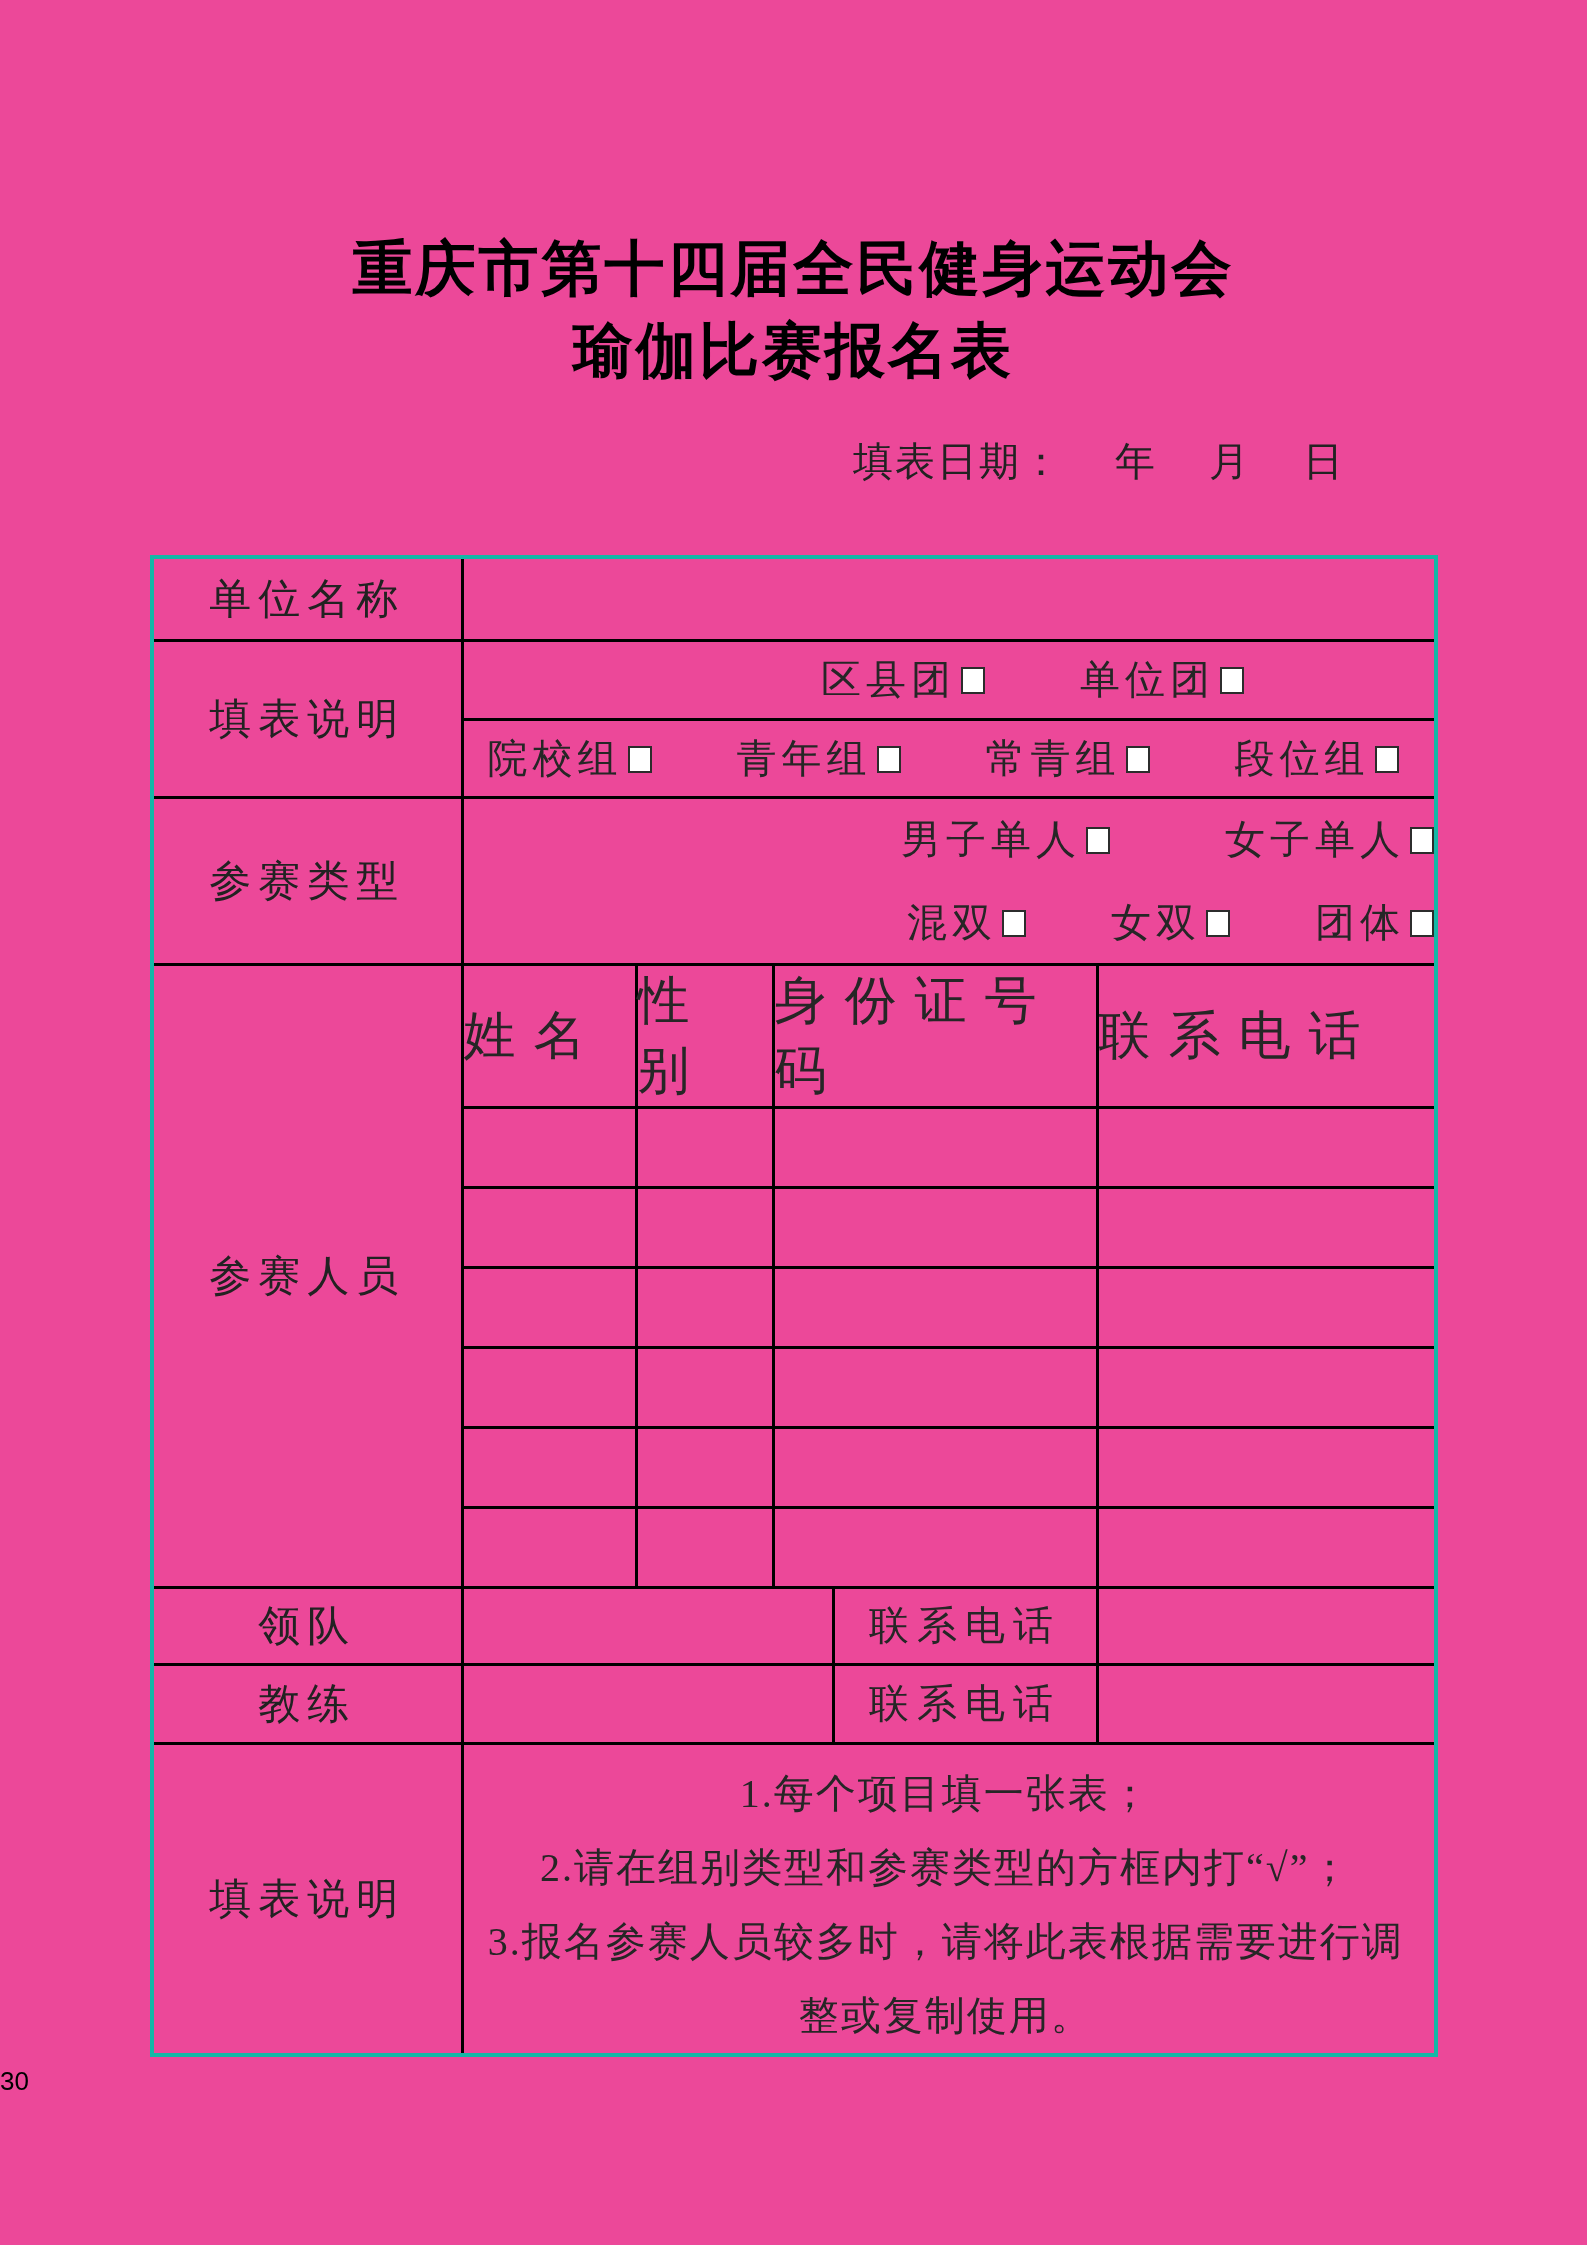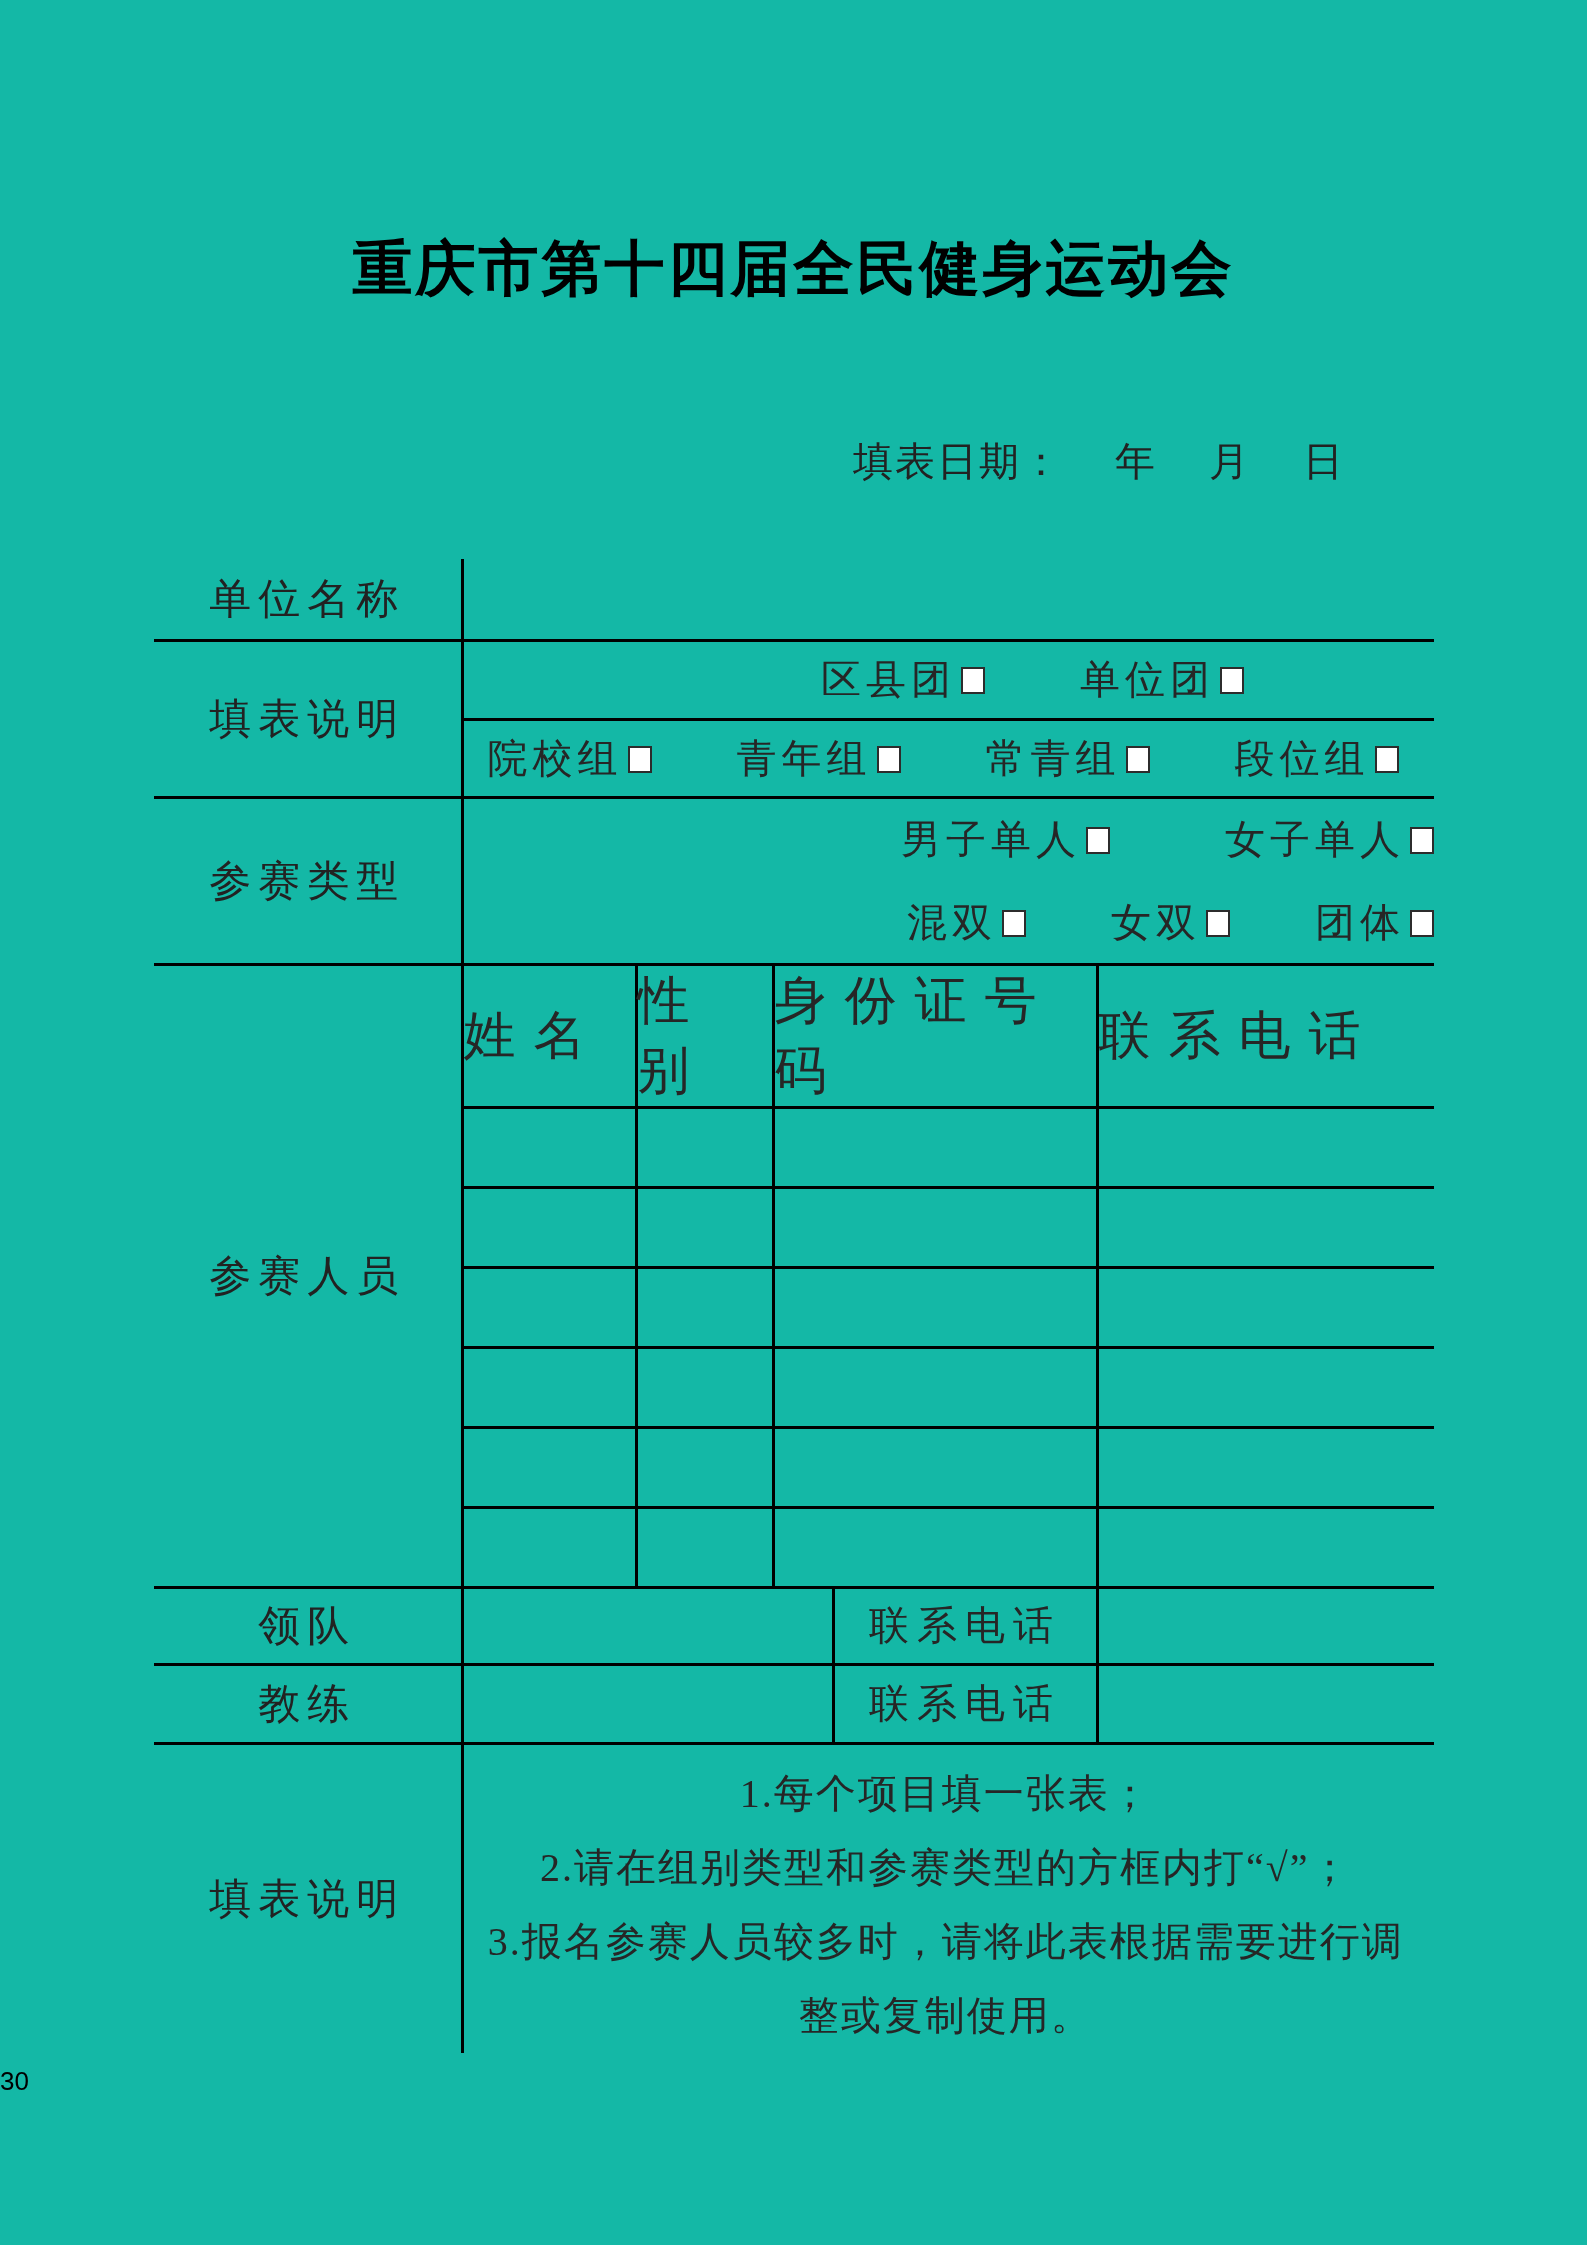--- a/index.html
+++ b/index.html
@@ -1,20 +1,20 @@
 <!DOCTYPE html>
 <html><head>
 <meta charset="utf-8">
 <style>
   * { margin:0; padding:0; box-sizing:border-box; }
   html,body { background:#ffffff; }
   body { font-family:"Liberation Serif","DejaVu Serif",serif; color:#1a1a1a; }
 
   .sheet {
-    position:relative; width:1587px; height:2245px; background:#14b8a6;
+    position:relative; width:1587px; height:2245px; background:#ec4899;
     overflow:hidden;
   }
 
   
   .title-block { position:absolute; top:236px; left:0; width:100%; text-align:center; }
   .title-line {
     font-family:"Liberation Serif","DejaVu Serif",serif;
     font-weight:700; font-size:60px; line-height:66px; color:#000;
     letter-spacing:3px;
   }
@@ -85,20 +85,21 @@
     font-size:26px; color:#000;
   }
 </style>
 </head>
 <body>
 
 <div class="sheet">
 
   <div class="title-block">
     <div class="title-line">重庆市第十四届全民健身运动会</div>
+    <div class="title-line">瑜伽比赛报名表</div>
   </div>
 
   <div class="date-line"><span>填表日期：</span><span class="date-gap"></span><span>年</span><span class="date-gap"></span><span>月</span><span class="date-gap"></span><span>日</span></div>
 
   <div class="form-table-wrap">
     <table class="form-table">
       <colgroup>
         <col style="width:310px">
           <col style="width:174px">
           <col style="width:137px">

